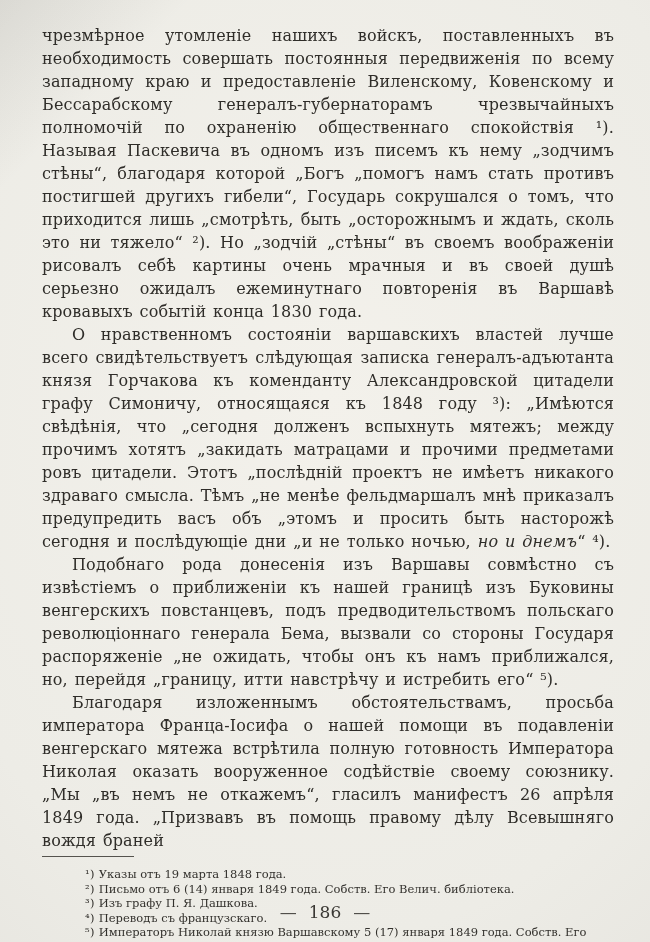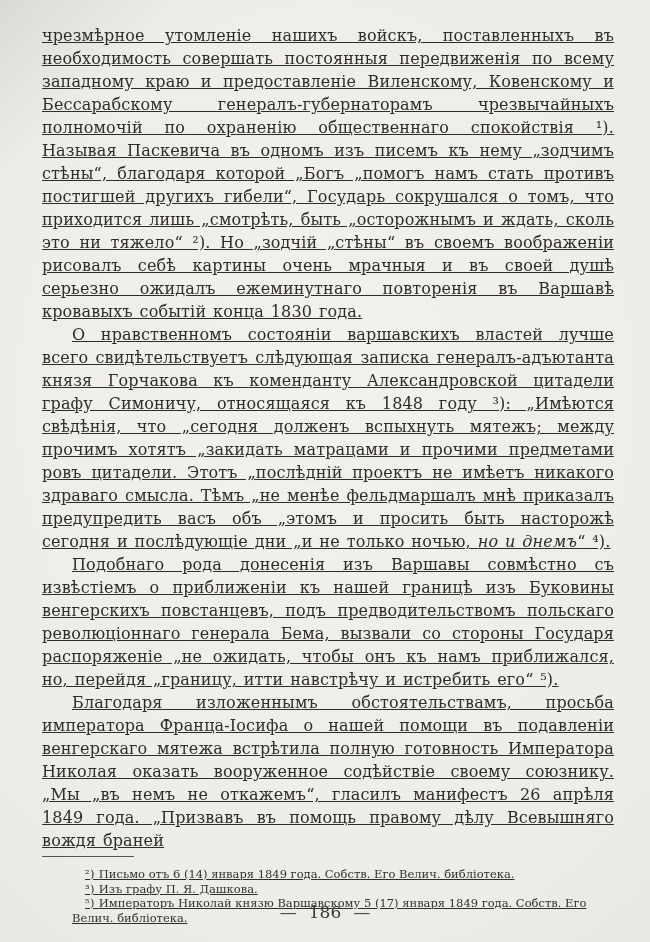--- a/index.html
+++ b/index.html
@@ -11,21 +11,20 @@
   .page {
     position: relative;
     width: 650px;
     height: 942px;
     overflow: hidden;
     color: #2f2d29;
     background:
       linear-gradient(135deg, rgba(60,58,54,0.10) 0%, rgba(60,58,54,0.0) 12%),
       radial-gradient(120% 105% at 50% 42%, #f3f1eb 0%, #edece6 55%, #e0ded8 100%);
     padding: 24px 36px 0 42px;
-    text-decoration: underline;
   }
   .text-block {
     width: 572px;
     min-height: 766px;
     font-size: 16px;
     line-height: 23px;
     text-align: justify;
     letter-spacing: 0.15px;
     word-spacing: 1.6px;
   }
@@ -72,25 +71,27 @@
 
     <p class="para"><span>Подобнаго рода донесенія изъ Варшавы совмѣстно съ извѣстіемъ о приближеніи къ нашей границѣ изъ Буковины венгерскихъ повстанцевъ, подъ предводительствомъ польскаго революціоннаго генерала Бема, вызвали со стороны Государя распоряженіе „не ожидать, чтобы онъ къ намъ приближался, но, перейдя „границу, итти навстрѣчу и истребить его“ ⁵).</span></p>
 
     <p class="para"><span>Благодаря изложеннымъ обстоятельствамъ, просьба императора Франца-Іосифа о нашей помощи въ подавленіи венгерскаго мятежа встрѣтила полную готовность Императора Николая оказать вооруженное содѣйствіе своему союзнику. „Мы „въ немъ не откажемъ“, гласилъ манифестъ 26 апрѣля 1849 года. „Призвавъ въ помощь правому дѣлу Всевышняго вождя браней</span></p>
 
   </main>
 
   <div class="footnote-sep"></div>
 
   <section class="footnotes">
+    <p class="fn"><span class="fn-marker">¹)</span> <span>Указы отъ 19 марта 1848 года.</span></p>
 
     <p class="fn"><span class="fn-marker">²)</span> <span>Письмо отъ 6 (14) января 1849 года. Собств. Его Велич. библіотека.</span></p>
 
     <p class="fn"><span class="fn-marker">³)</span> <span>Изъ графу П. Я. Дашкова.</span></p>
 
+    <p class="fn"><span class="fn-marker">⁴)</span> <span>Переводъ съ французскаго.</span></p>
 
     <p class="fn"><span class="fn-marker">⁵)</span> <span>Императоръ Николай князю Варшавскому 5 (17) января 1849 года. Собств. Его Велич. библіотека.</span></p>
   </section>
 
   <footer class="page-number">
     <span class="dash">—</span><span>186</span><span class="dash">—</span>
   </footer>
 
 </div>
 

